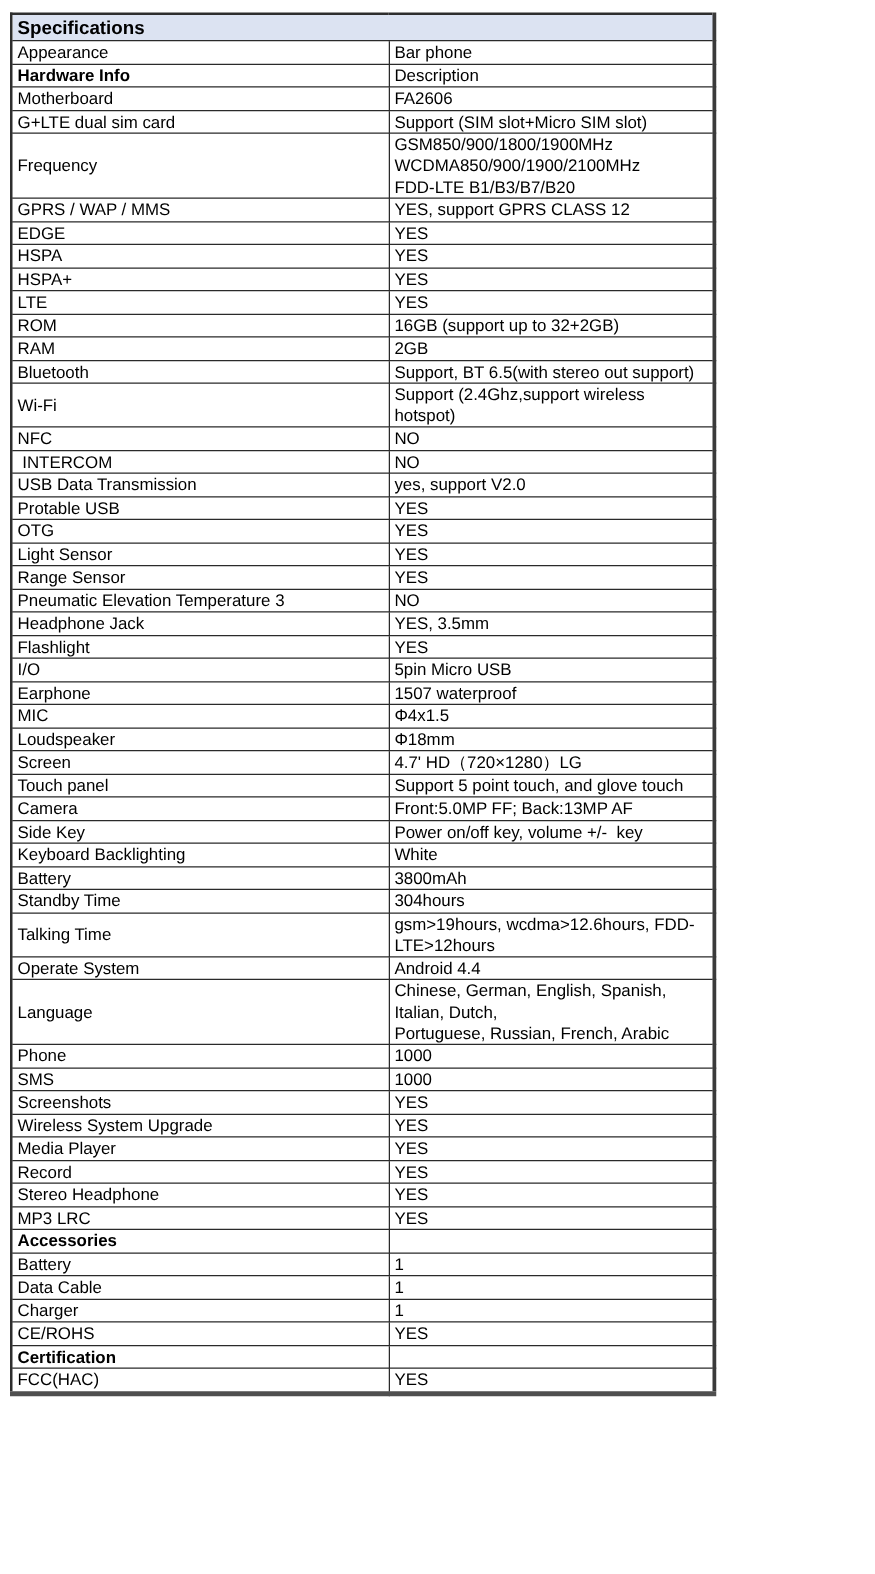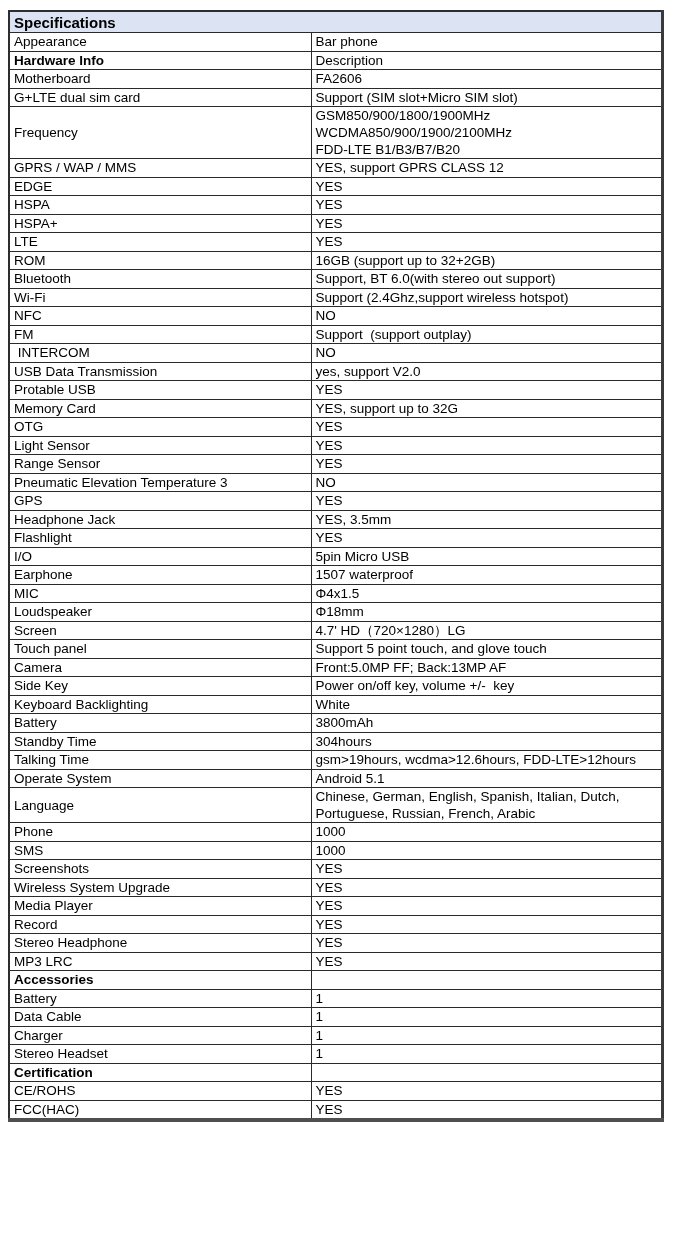--- a/index.html
+++ b/index.html
@@ -11,21 +11,21 @@
   }
   body {
     width: 700px;
     height: 1259px;
     overflow: hidden;
   }
   .page {
     padding: 10px 8px 0 8px;
   }
   table.spec-table {
-    width: 656px;
+    width: 565px;
     table-layout: fixed;
     border-collapse: collapse;
     border-top: 2px solid #2e2e2e;
     border-left: 2px solid #2e2e2e;
     border-right: 3px solid #3a3a3a;
     border-bottom: 4px solid #4f4f4f;
   }
   table.spec-table th,
   table.spec-table td {
     border: 1px solid #2a2a2a;
@@ -107,72 +107,64 @@
         </tr>
         <tr>
           <td class="label">LTE</td>
           <td class="value">YES</td>
         </tr>
         <tr>
           <td class="label">ROM</td>
           <td class="value">16GB (support up to 32+2GB)</td>
         </tr>
         <tr>
+          <td class="label">RAM</td>
+          <td class="value">2GB</td>
+        </tr>
+        <tr>
           <td class="label">Bluetooth</td>
-          <td class="value">Support, BT 6.0(with stereo out support)</td>
+          <td class="value">Support, BT 6.5(with stereo out support)</td>
         </tr>
         <tr>
           <td class="label">Wi-Fi</td>
           <td class="value">Support (2.4Ghz,support wireless hotspot)</td>
         </tr>
         <tr>
           <td class="label">NFC</td>
           <td class="value">NO</td>
         </tr>
         <tr>
-          <td class="label">FM</td>
-          <td class="value">Support  (support outplay)</td>
-        </tr>
-        <tr>
           <td class="label"> INTERCOM</td>
           <td class="value">NO</td>
         </tr>
         <tr>
           <td class="label">USB Data Transmission</td>
           <td class="value">yes, support V2.0</td>
         </tr>
         <tr>
           <td class="label">Protable USB</td>
           <td class="value">YES</td>
         </tr>
         <tr>
-          <td class="label">Memory Card</td>
-          <td class="value">YES, support up to 32G</td>
-        </tr>
-        <tr>
           <td class="label">OTG</td>
           <td class="value">YES</td>
         </tr>
         <tr>
           <td class="label">Light Sensor</td>
           <td class="value">YES</td>
         </tr>
         <tr>
           <td class="label">Range Sensor</td>
           <td class="value">YES</td>
         </tr>
         <tr>
           <td class="label">Pneumatic Elevation Temperature 3</td>
           <td class="value">NO</td>
         </tr>
         <tr>
-          <td class="label">GPS</td>
-          <td class="value">YES</td>
-        </tr>
-        <tr>
           <td class="label">Headphone Jack</td>
           <td class="value">YES, 3.5mm</td>
         </tr>
         <tr>
           <td class="label">Flashlight</td>
           <td class="value">YES</td>
         </tr>
         <tr>
           <td class="label">I/O</td>
           <td class="value">5pin Micro USB</td>
@@ -216,21 +208,21 @@
         <tr>
           <td class="label">Standby Time</td>
           <td class="value">304hours</td>
         </tr>
         <tr>
           <td class="label">Talking Time</td>
           <td class="value">gsm&gt;19hours, wcdma&gt;12.6hours, FDD-LTE&gt;12hours</td>
         </tr>
         <tr>
           <td class="label">Operate System</td>
-          <td class="value">Android 5.1</td>
+          <td class="value">Android 4.4</td>
         </tr>
         <tr>
           <td class="label">Language</td>
           <td class="value">Chinese, German, English, Spanish, Italian, Dutch,
 Portuguese, Russian, French, Arabic</td>
         </tr>
         <tr>
           <td class="label">Phone</td>
           <td class="value">1000</td>
         </tr>
@@ -272,30 +264,26 @@
         </tr>
         <tr>
           <td class="label">Data Cable</td>
           <td class="value">1</td>
         </tr>
         <tr>
           <td class="label">Charger</td>
           <td class="value">1</td>
         </tr>
         <tr>
-          <td class="label">Stereo Headset</td>
-          <td class="value">1</td>
+          <td class="label">CE/ROHS</td>
+          <td class="value">YES</td>
         </tr>
         <tr>
           <td class="label bold">Certification</td>
           <td class="value"></td>
-        </tr>
-        <tr>
-          <td class="label">CE/ROHS</td>
-          <td class="value">YES</td>
         </tr>
         <tr>
           <td class="label">FCC(HAC)</td>
           <td class="value">YES</td>
         </tr>
       </tbody>
   </table>
 </div>
 
 </body></html>

